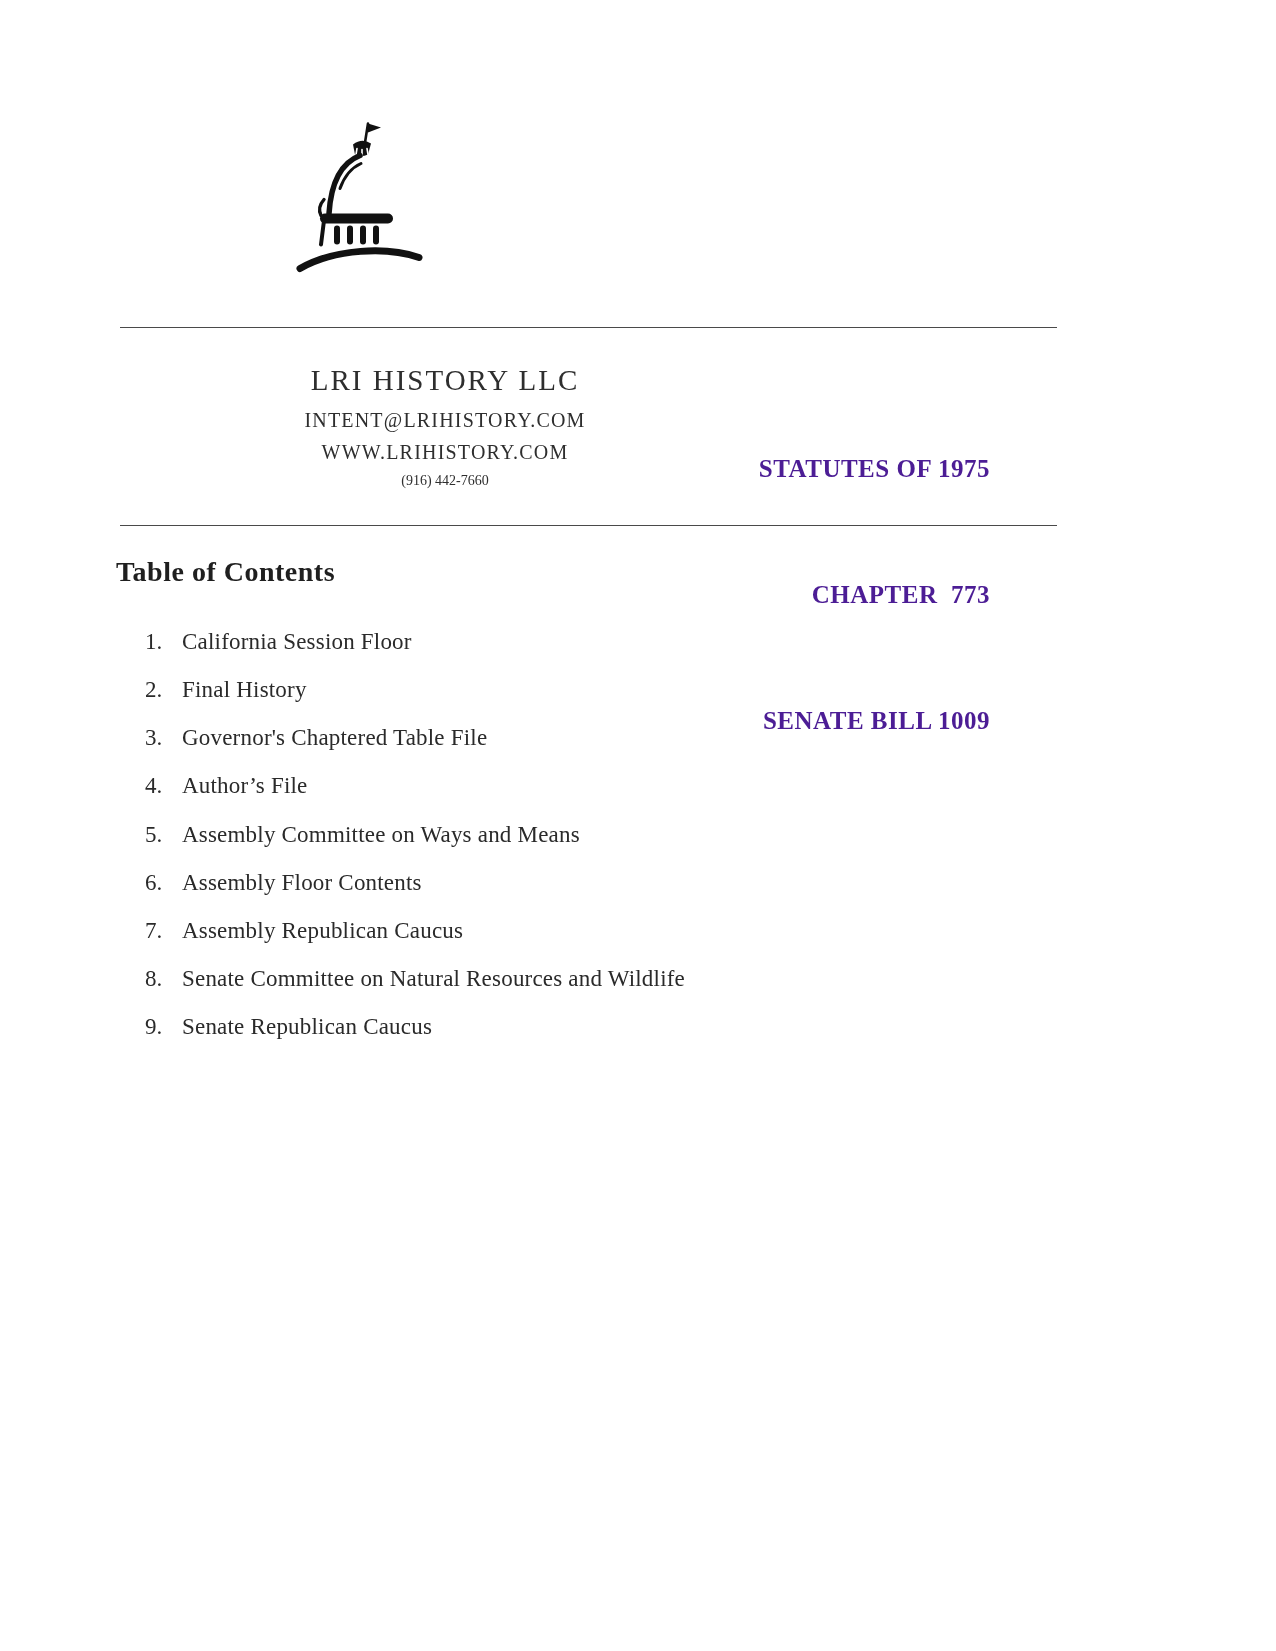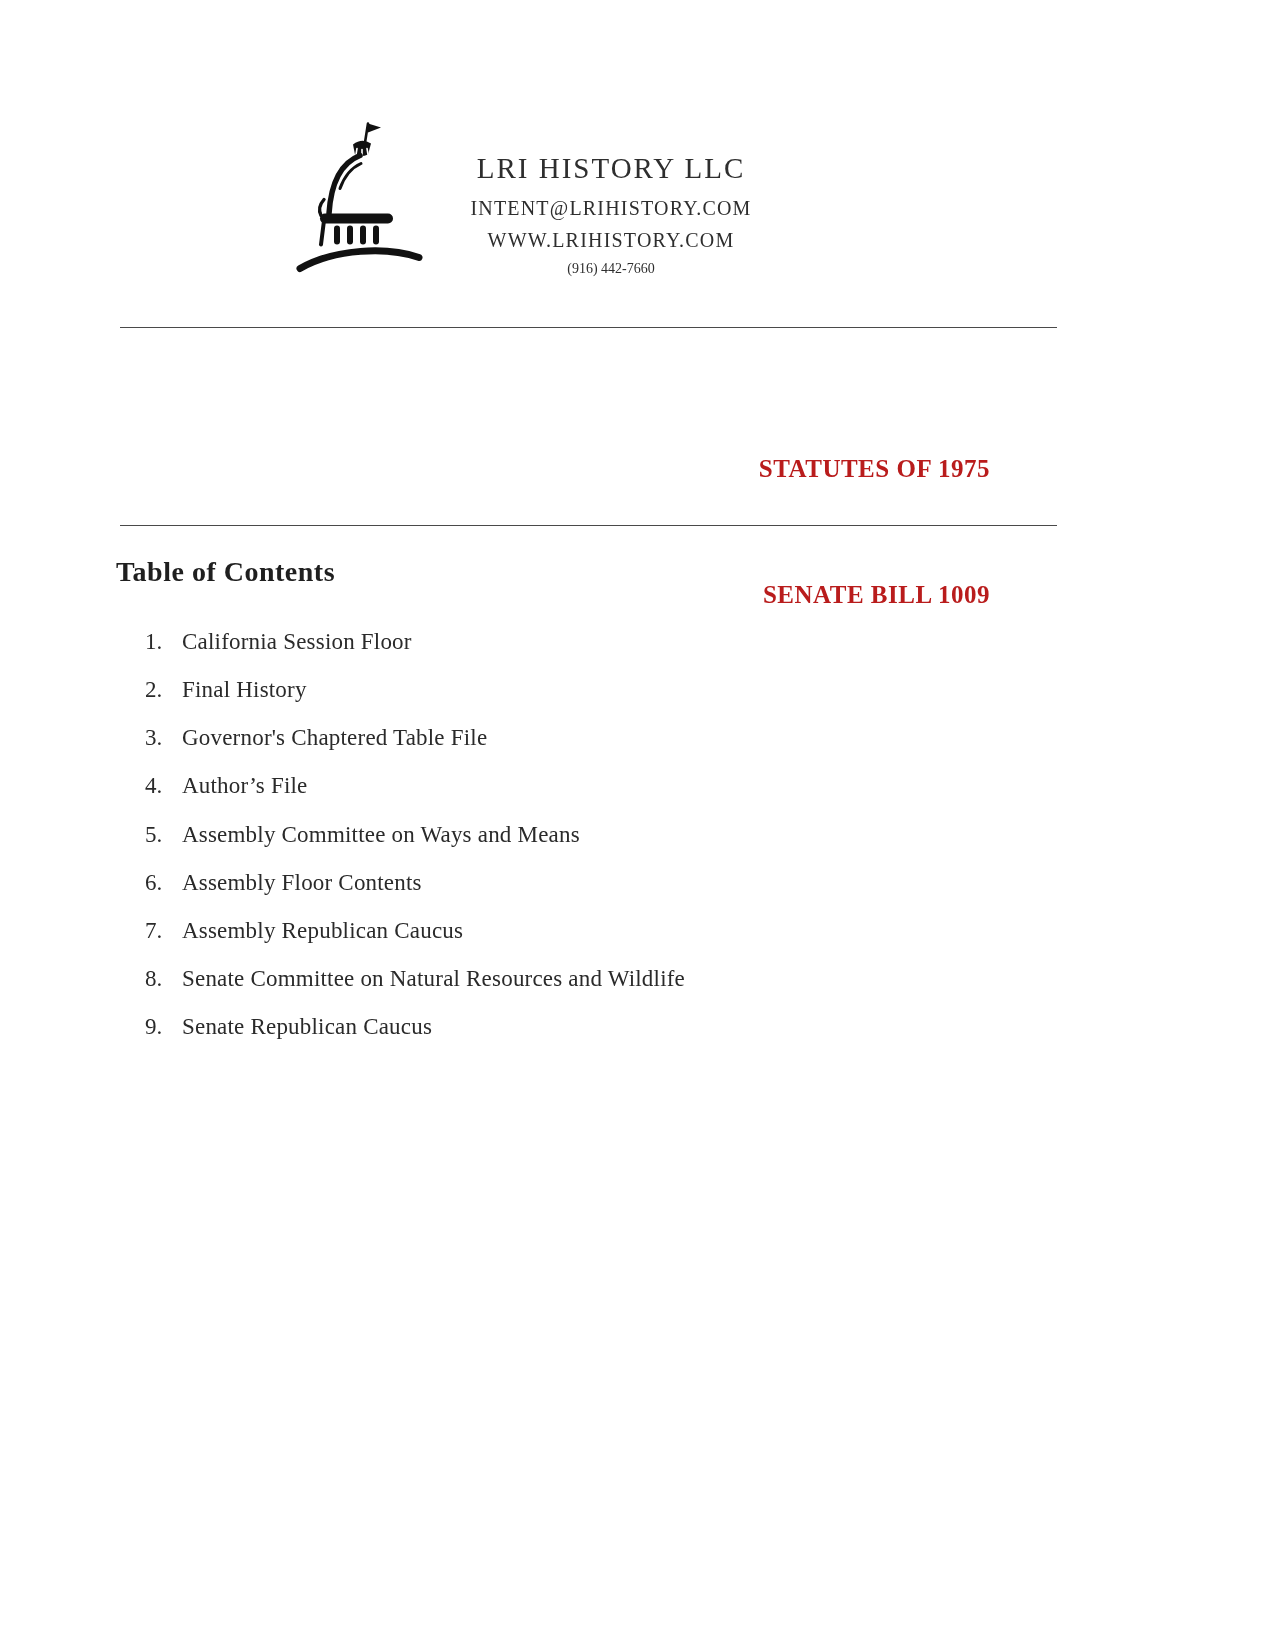--- a/index.html
+++ b/index.html
@@ -15,21 +15,22 @@
     overflow: hidden;
   }
 
   
   .letterhead {
     position: absolute;
     top: 118px;
     left: 295px;
     display: flex;
     align-items: flex-start;
-    gap: 16px;
+    gap: 47px;
+    flex-direction: column;
   }
   .logo { width: 150px; height: 165px; flex: 0 0 auto; }
   .logo svg { width: 100%; height: 100%; }
   .contact { text-align: center; padding-top: 34px; min-width: 300px; }
   .company {
     font-size: 29px;
     letter-spacing: 2px;
     color: #2e2e2e;
   }
   .email {
@@ -63,21 +64,21 @@
 
   
   .title-block {
     position: absolute;
     top: 364px;
     right: 286px;
     text-align: right;
     font-weight: bold;
     font-size: 25px;
     line-height: 42px;
-    color: #b91c1c;
+    color: #4c1d95;
     letter-spacing: 0.5px;
     white-space: pre;
   }
 
   
   .toc {
     position: absolute;
     top: 556px;
     left: 116px;
     width: 960px;
@@ -141,20 +142,21 @@
       <div class="email">INTENT@LRIHISTORY.COM</div>
       <div class="website">WWW.LRIHISTORY.COM</div>
       <div class="phone">(916) 442-7660</div>
     </div>
   </header>
 
   <hr class="rule rule-top">
 
   <section class="title-block">
     <div>STATUTES OF 1975</div>
+    <div>CHAPTER  773</div>
     <div>SENATE BILL 1009</div>
   </section>
 
   <hr class="rule rule-bottom">
 
   <section class="toc">
     <h2 class="toc-heading">Table of Contents</h2>
     <ol class="toc-list">
         <li>
           <span class="num">1.</span>

